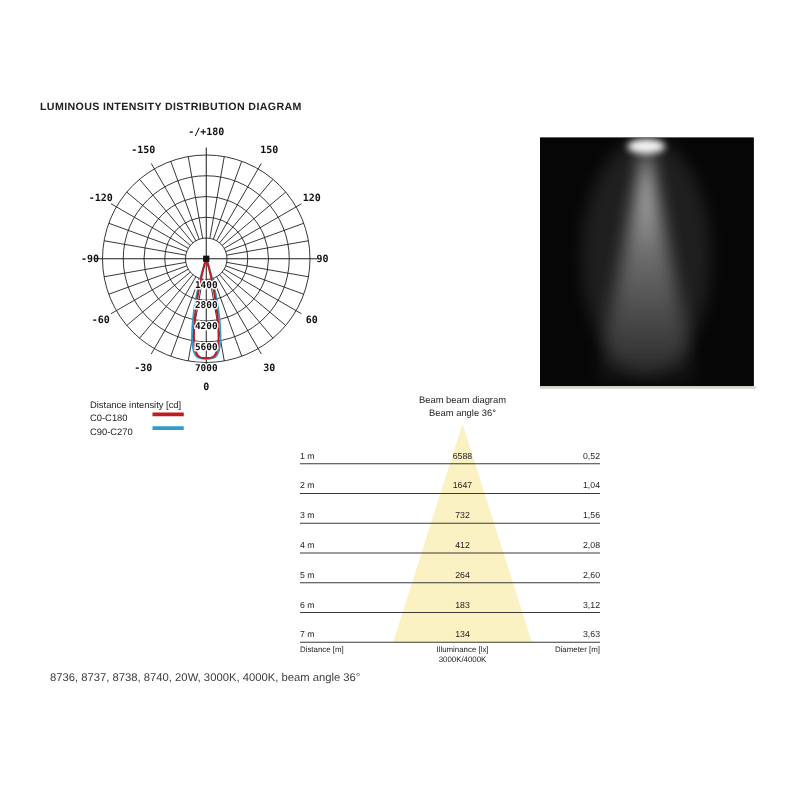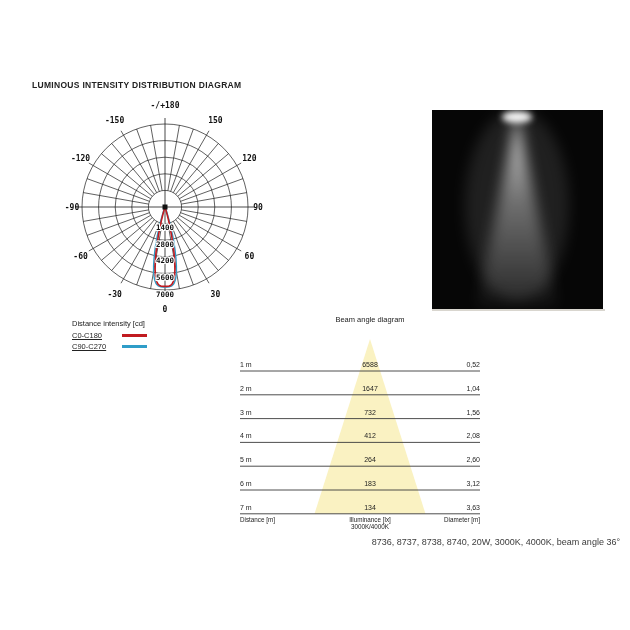--- a/index.html
+++ b/index.html
@@ -7,29 +7,29 @@
     width:630px;height:630px;background:#ffffff;position:relative;overflow:hidden;
     font-family:"Liberation Sans", sans-serif;
   }
   .title{
     position:absolute;left:32px;top:80px;
     font-size:8.5px;font-weight:bold;color:#222;letter-spacing:.3px;text-align:right;
   }
   #polar-svg{position:absolute;left:0;top:90px;}
   .legend{position:absolute;left:72px;top:319px;font-size:7.5px;color:#222;}
   .legend-title{margin-bottom:2px;}
-  .legend-row{display:flex;align-items:center;height:11px;text-decoration:underline;}
+  .legend-row{display:flex;height:11px;}
   .legend-row .lname{width:42px;}
   .swatch{display:inline-block;width:25px;height:2.5px;margin-left:8px;}
   .photo{position:absolute;left:432px;top:110px;width:171px;height:199px;background:#060606;}
   .photo-shadow{position:absolute;left:432px;top:309px;width:173px;height:2px;background:#d9d6cf;}
   .cone-header{position:absolute;left:270px;top:315px;width:200px;text-align:center;
     font-size:7.5px;line-height:10.5px;color:#222;}
   #cone-svg{position:absolute;left:230px;top:330px;}
-  .caption{position:absolute;left:40px;top:537px;width:580px;text-align:right;
+  .caption{position:absolute;left:40px;top:537px;width:580px;text-align:left;
     font-size:9px;color:#3c3c3c;}
 </style>
 </head>
 <body>
 
 <div class="title">LUMINOUS INTENSITY DISTRIBUTION DIAGRAM</div>
 
 <svg id="polar-svg" width="320" height="240" viewBox="0 90 320 240">
     <circle cx="165" cy="207" r="16.6" fill="none" stroke="#1b1b1b" stroke-width="0.7"></circle>
     <circle cx="165" cy="207" r="33.2" fill="none" stroke="#1b1b1b" stroke-width="0.7"></circle>
@@ -129,21 +129,22 @@
     </defs>
     <rect width="171" height="199" fill="#060606"></rect>
     <ellipse cx="85" cy="95" rx="52" ry="95" fill="#ffffff" opacity="0.10" filter="url(#blurBig)"></ellipse>
     <polygon points="85,4 44,199 126,199" fill="url(#beamGrad)" filter="url(#blurBig)" opacity="0.85"></polygon>
     <ellipse cx="85" cy="7" rx="15" ry="6" fill="#ffffff" opacity="0.95" filter="url(#blurSmall)"></ellipse>
   </svg>
 </div>
 <div class="photo-shadow"></div>
 
 <div class="cone-header">
-  <div>Beam angle diagram</div>
+  <div>Beam beam diagram</div>
+  <div>Beam angle 36°</div>
 </div>
 
 <svg id="cone-svg" width="260" height="212" viewBox="230 330 260 212">
     <polygon points="370,339 314.5,513.8 425.5,513.8" fill="#faf2c2"></polygon>
     <text x="240" y="367" font-family="Liberation Sans, sans-serif" font-size="7" fill="#1e1e1e">1 m</text>
     <text x="370" y="367" text-anchor="middle" font-family="Liberation Sans, sans-serif" font-size="7" fill="#1e1e1e">6588</text>
     <text x="480" y="367" text-anchor="end" font-family="Liberation Sans, sans-serif" font-size="7" fill="#1e1e1e">0,52</text>
     <line x1="240" y1="371" x2="480" y2="371" stroke="#3a3a3a" stroke-width="0.9"></line>
     <text x="240" y="390.8" font-family="Liberation Sans, sans-serif" font-size="7" fill="#1e1e1e">2 m</text>
     <text x="370" y="390.8" text-anchor="middle" font-family="Liberation Sans, sans-serif" font-size="7" fill="#1e1e1e">1647</text>

